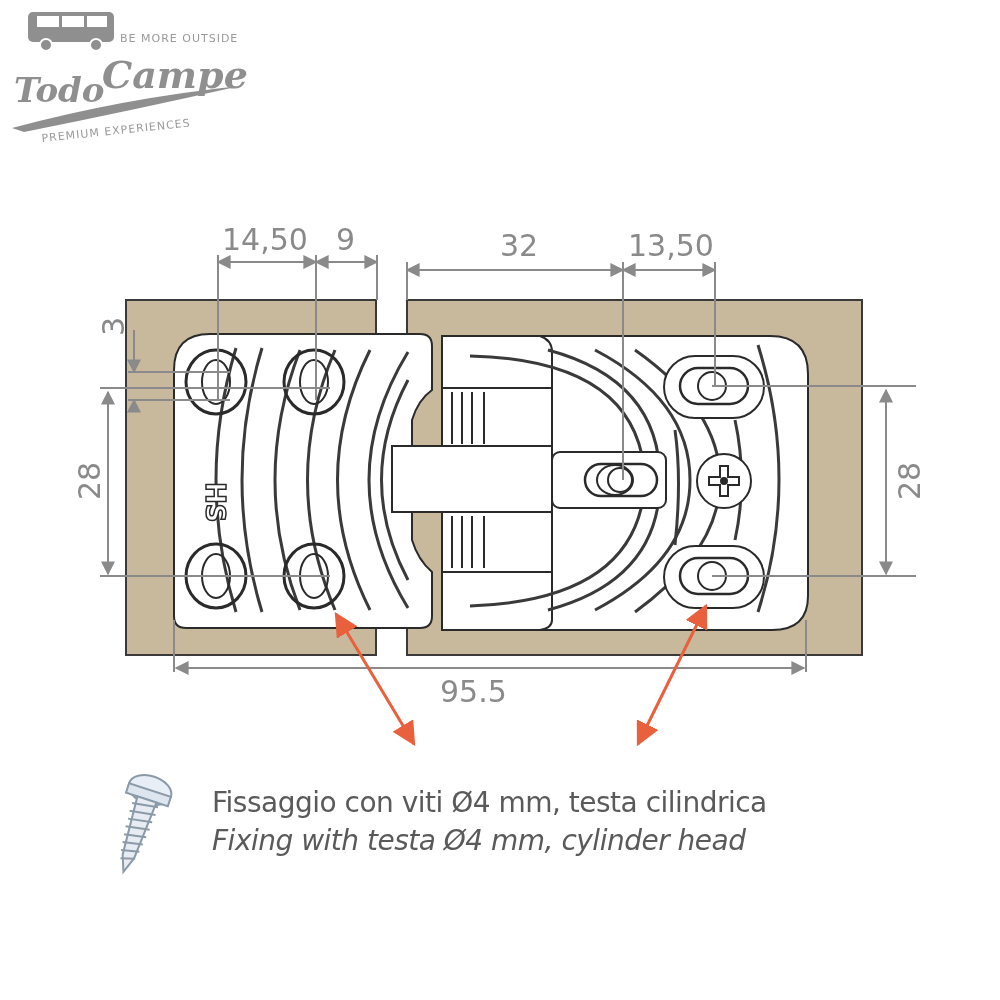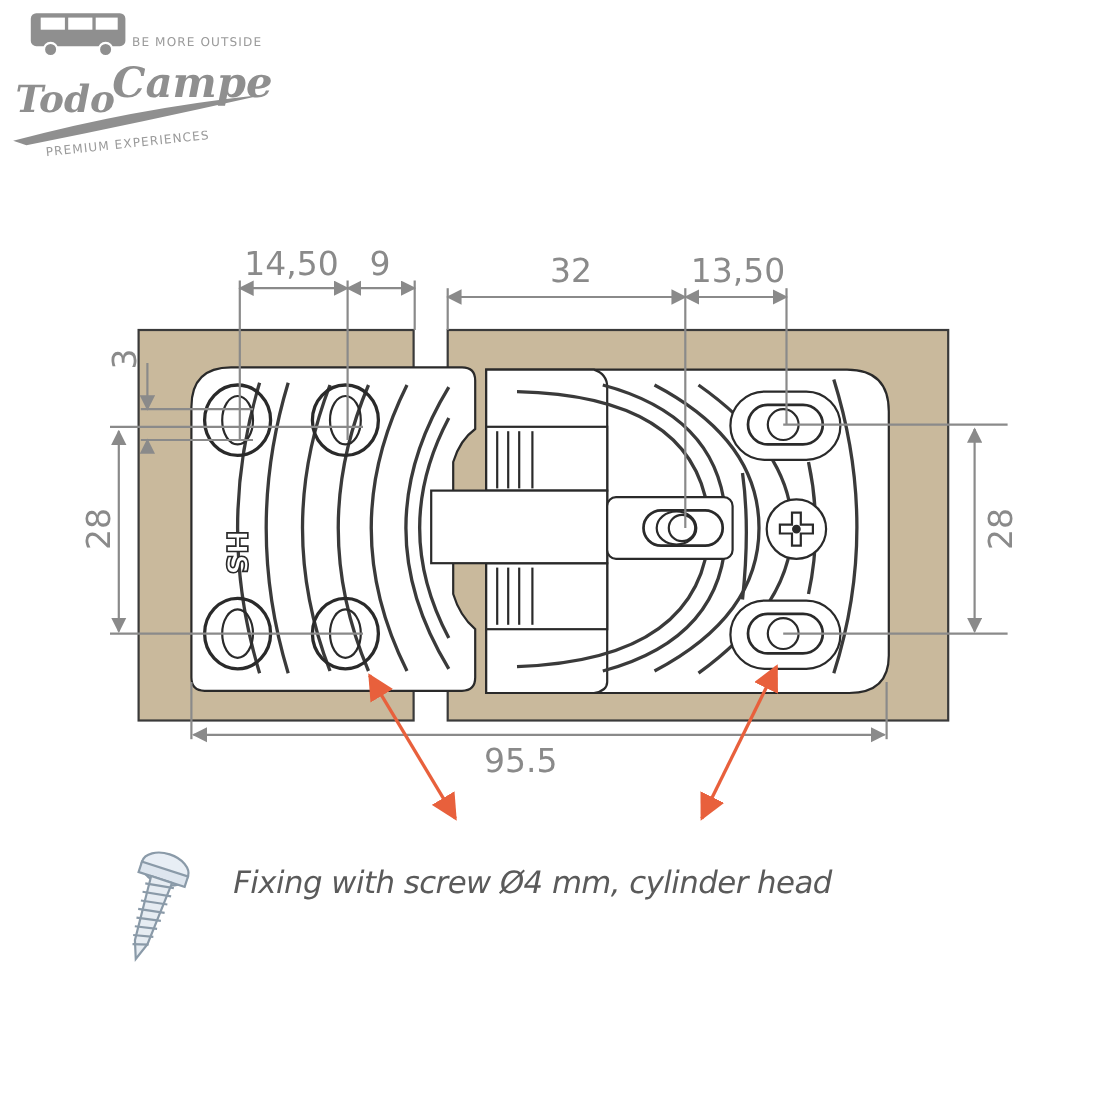--- a/index.html
+++ b/index.html
@@ -181,14 +181,15 @@
         <line x1="-12" y1="42" x2="12" y2="38"></line>
       <line x1="-11" y1="50" x2="11" y2="46"></line>
         <line x1="-10" y1="58" x2="10" y2="54"></line>
       <line x1="-9" y1="66" x2="9" y2="62"></line>
         <line x1="-7" y1="74" x2="7" y2="70"></line>
     </g>
   </g>
 </svg>
 
 <div class="caption">
-  <div class="it">Fixing with screw Ø4 mm, cylinder head</div>
+  <div>Fissaggio con viti Ø4 mm, testa cilindrica</div>
+  <div class="it">Fixing with testa Ø4 mm, cylinder head</div>
 </div>
 
 </body></html>

